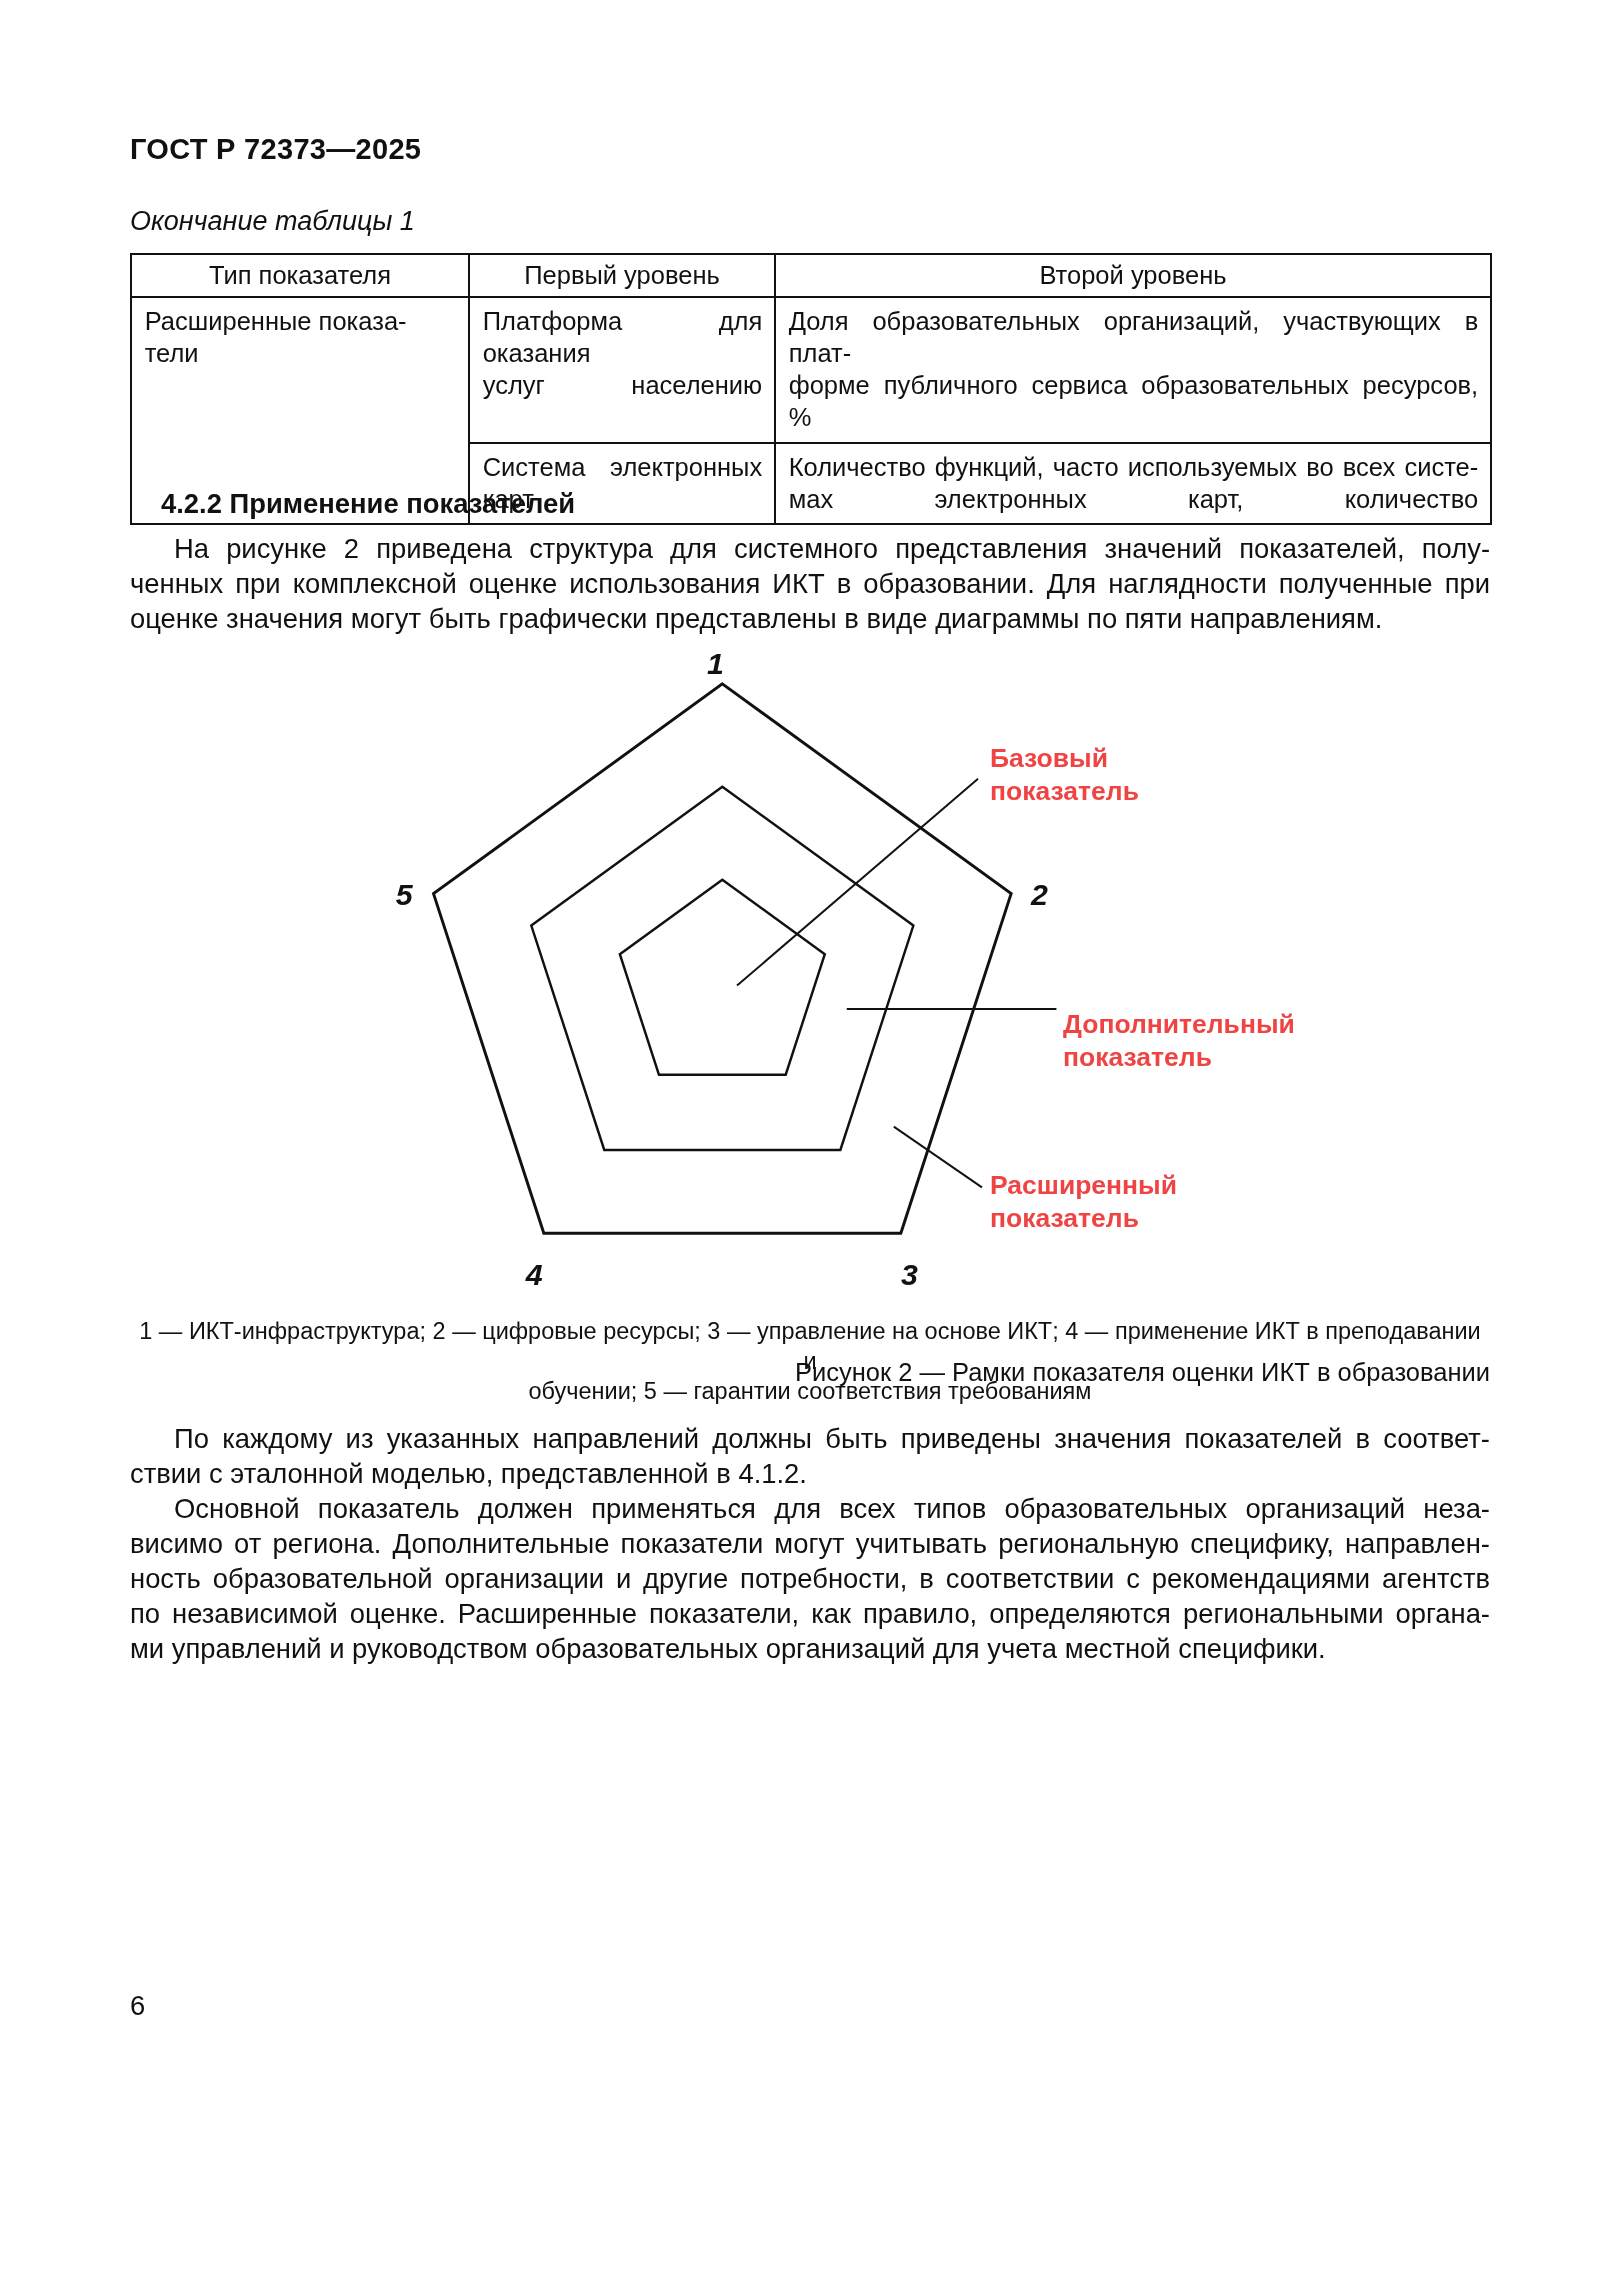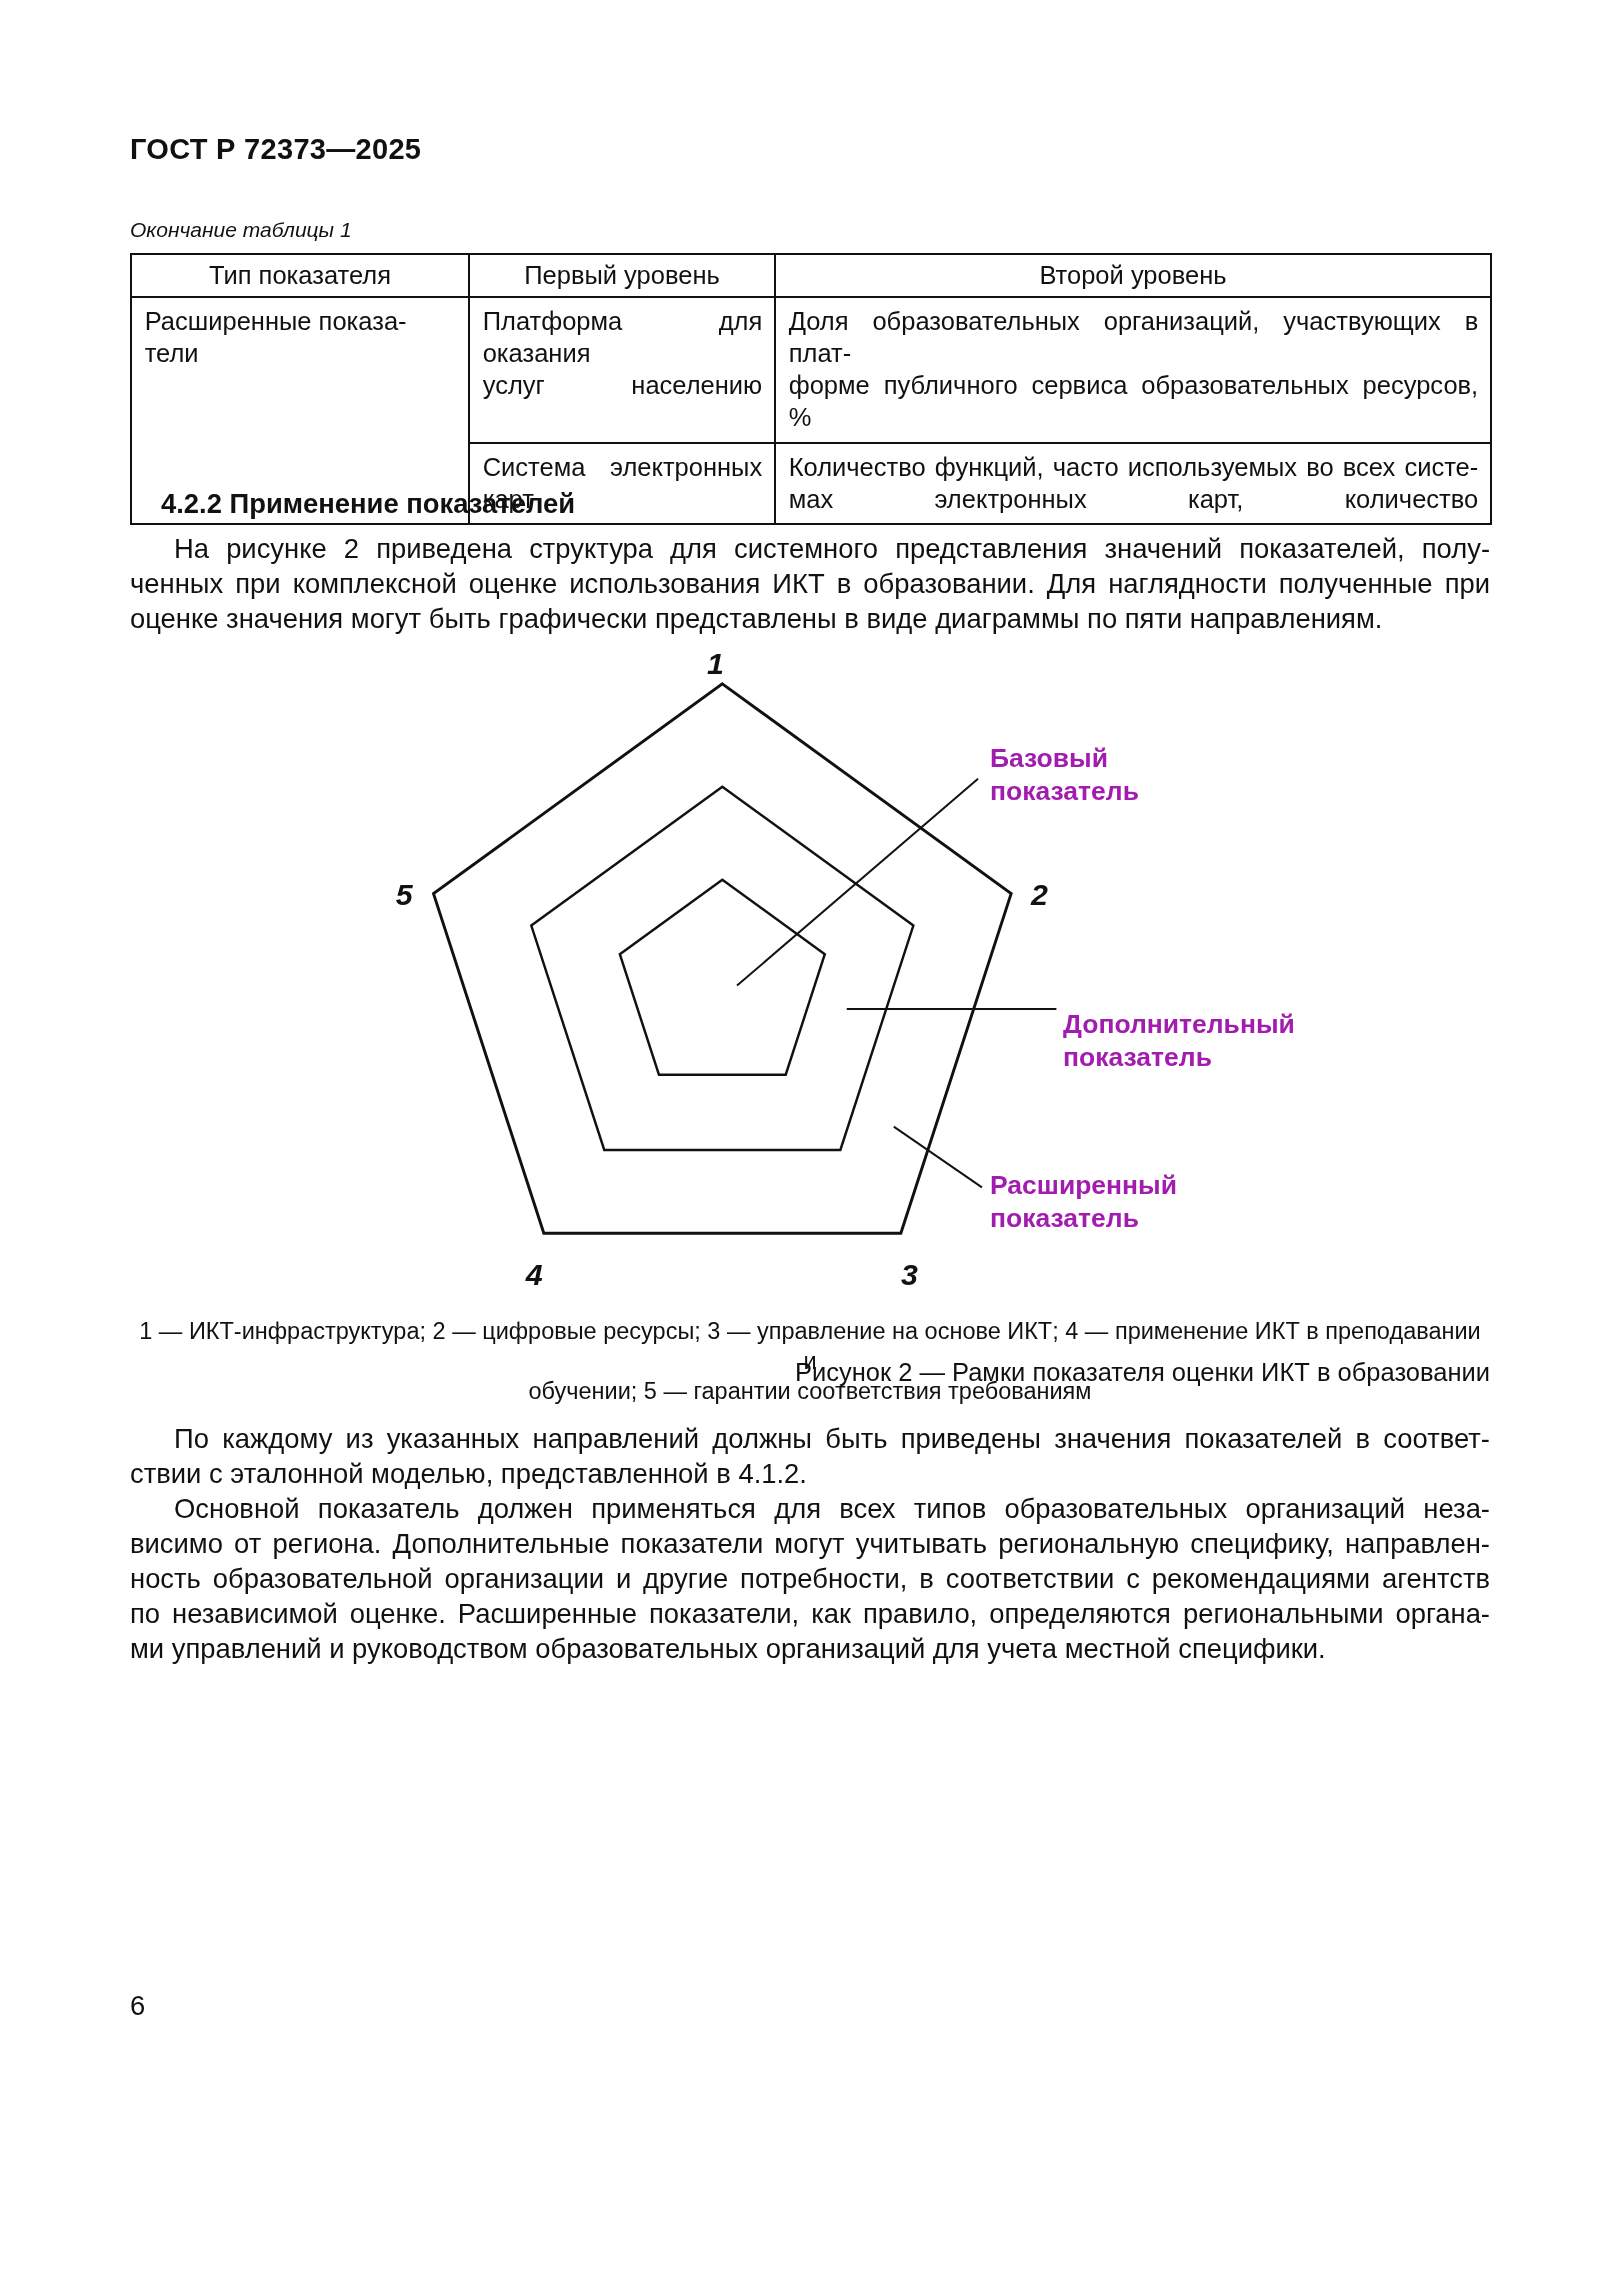--- a/index.html
+++ b/index.html
@@ -9,21 +9,21 @@
     width: 1621px;
     height: 2293px;
     background: #ffffff;
     font-family: "Liberation Sans", sans-serif;
     color: #111111;
     overflow: hidden;
   }
   .abs { position: absolute; }
 
   .doc-code { left: 130px; top: 133px; font-size: 29px; font-weight: 700; letter-spacing: 0.3px; }
-  .cont-label { left: 130px; top: 206px; font-size: 21px; font-style: italic; margin-top: 12px; }
+  .cont-label { left: 130px; top: 206px; font-size: 27px; font-style: italic; }
 
   table.gtable {
     position: absolute; left: 130px; top: 253px; width: 1360px;
     border-collapse: collapse; table-layout: fixed;
     border: 2.9px solid #111;
   }
   .gtable th {
     border: 2px solid #111; font-weight: 400; font-size: 25.5px;
     height: 43px; text-align: center; vertical-align: middle; padding: 2px 7.8px;
   }
@@ -48,21 +48,21 @@
   #para-2 { top: 1491px; }
 
   .figure { left: 0; top: 627px; width: 1621px; height: 676px; }
   .figure svg { position: absolute; left: 0; top: 0; }
   .vlabel {
     font-family: "Liberation Sans", sans-serif;
     font-size: 31px; font-style: italic; font-weight: 700; fill: #111;
   }
   .callout {
     position: absolute; font-size: 26.5px; line-height: 33px;
-    font-weight: 700; white-space: pre-line; color: #a21caf;
+    font-weight: 700; white-space: pre-line; color: #ef4444;
   }
   #callout-basic { left: 990px; top: 115px; }
   #callout-additional { left: 1063px; top: 341px; margin-top: 40px; }
   #callout-extended { left: 990px; top: 542px; }
 
   .legend { left: 130px; top: 1316px; width: 1360px; font-size: 23.5px; line-height: 30px; }
   .legend .tline { text-align: center; }
 
   .caption { left: 130px; top: 1358px; width: 1360px; text-align: right; font-size: 25.5px; }
 

